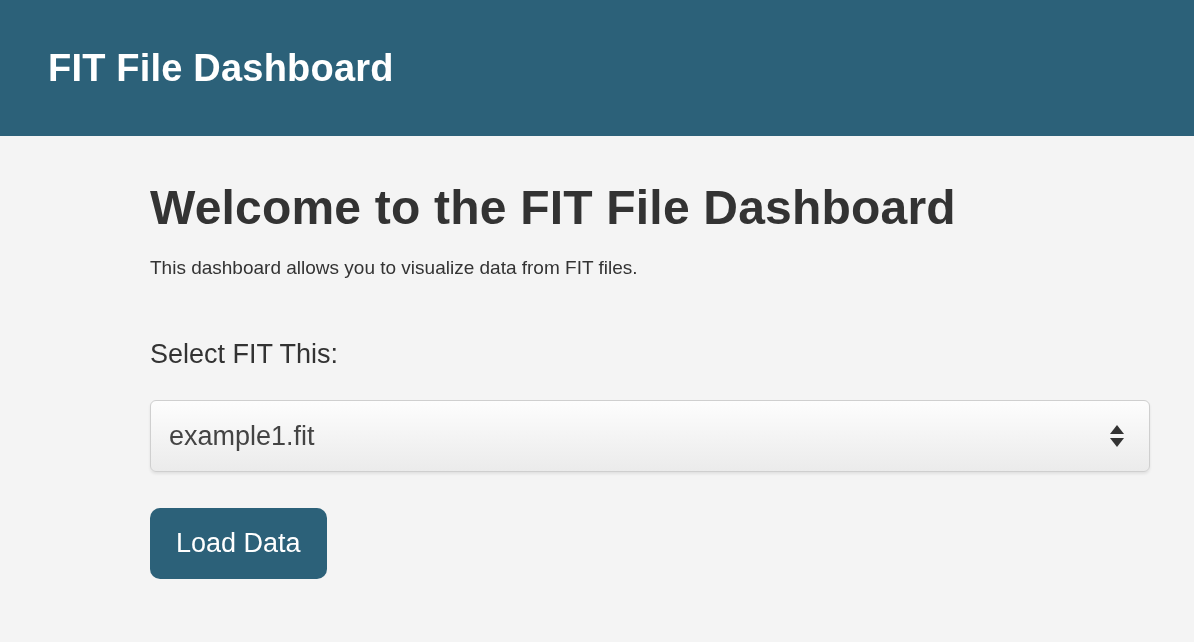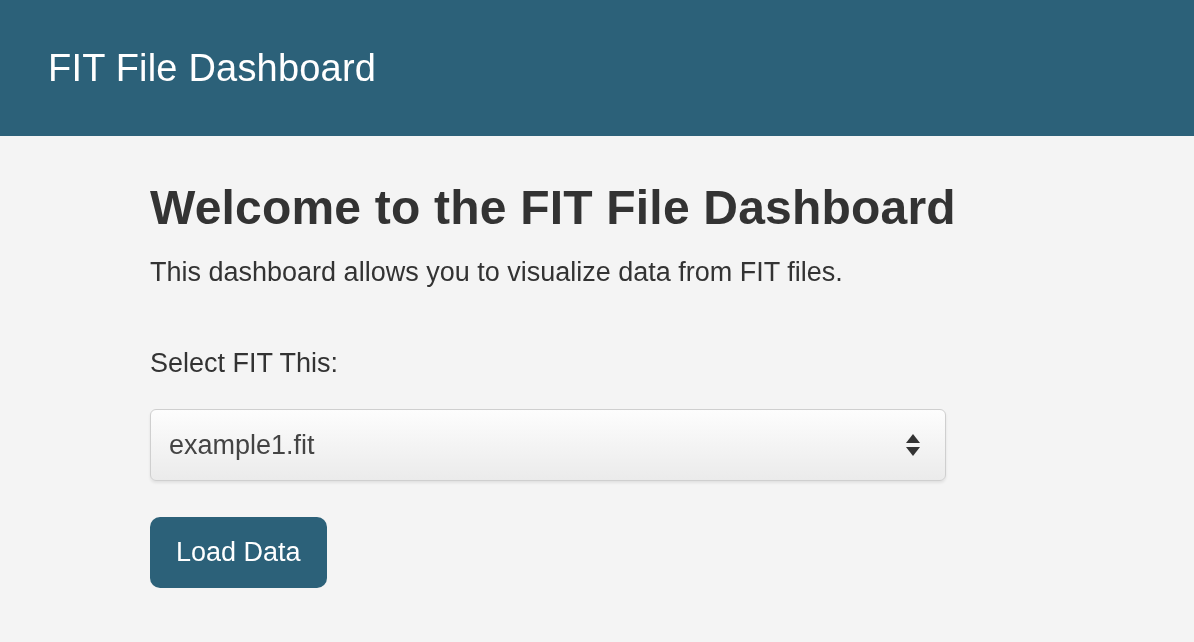--- a/index.html
+++ b/index.html
@@ -18,46 +18,46 @@
     .header {
       background: #2c6179;
       color: #fff;
       padding: 40px 48px;
       height: 136px;
       display: flex;
       align-items: center;
     }
     .header-title {
       font-size: 38px;
-      font-weight: 400;
+      font-weight: 700;
       letter-spacing: 0.2px;
     }
     .main {
       padding: 44px 150px 0 150px;
     }
     .welcome-heading {
       font-size: 48px;
       font-weight: 700;
       color: #333;
       margin-bottom: 22px;
       letter-spacing: 0.2px;
     }
     .welcome-desc {
-      font-size: 27px;
+      font-size: 19px;
       color: #333;
       margin-bottom: 60px;
     }
     .field-label {
       font-size: 27px;
       color: #333;
       margin-bottom: 30px;
     }
     .select-wrap {
       position: relative;
-      width: 796px;
+      width: 1000px;
       margin-bottom: 36px;
     }
     .file-select {
       width: 100%;
       height: 72px;
       font-size: 27px;
       color: #444;
       padding: 0 52px 0 18px;
       border: 1px solid #cfcfcf;
       border-radius: 6px;

